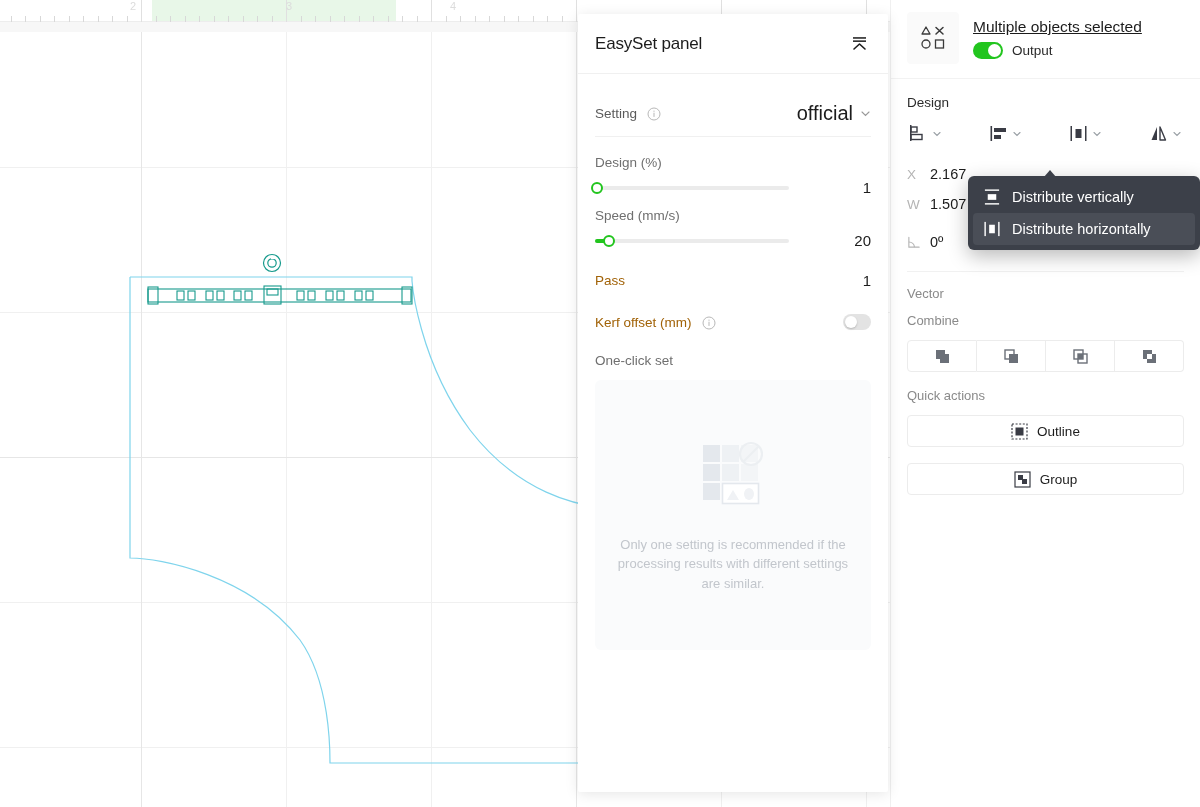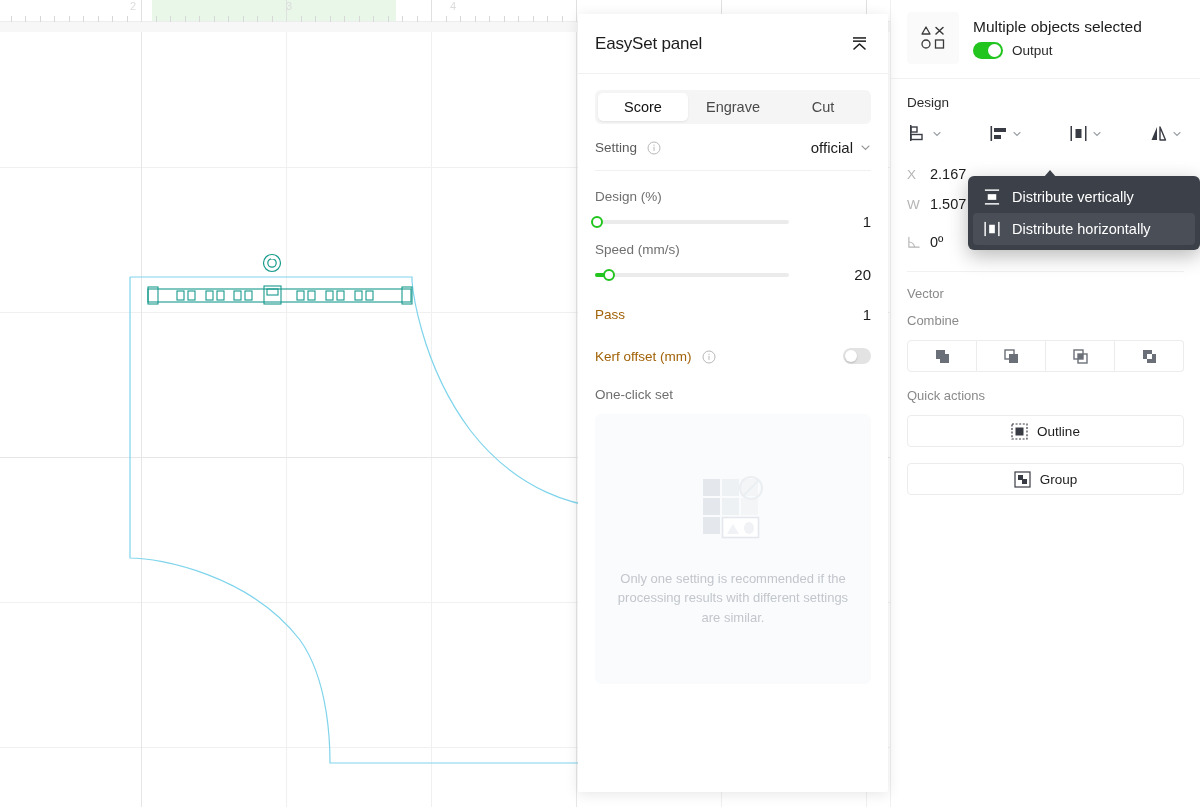--- a/index.html
+++ b/index.html
@@ -91,21 +91,21 @@
   }
   .tab.active { background: #ffffff; color: #111; box-shadow: 0 1px 2px rgba(0,0,0,0.08); }
 
   .row-setting {
     display: flex; align-items: center; justify-content: space-between;
     height: 46px;
   }
   .lbl { font-size: 13.5px; color: #a16207; }
   .lbl-dark { font-size: 13.5px; color: #5a5a5a; }
   .info-icon { display:inline-flex; margin-left: 6px; vertical-align: middle; cursor: pointer; }
-  .setting-val { display: flex; align-items: center; gap: 7px; font-size: 15px; color: #1c1c1c; cursor: pointer; }
+  .setting-val { display: flex; align-items: center; gap: 7px; font-size: 20px; color: #1c1c1c; cursor: pointer; }
 
   .hr { height: 1px; background: #f0f0f0; margin: 0 0 6px 0; }
 
   .field { padding-top: 12px; }
   .field-label { font-size: 13.5px; color: #6f6f6f; margin-bottom: 9px; }
   .slider-row { display: flex; align-items: center; }
   .slider {
     position: relative; width: 194px; height: 4px; background: #ebebeb; border-radius: 2px;
     cursor: pointer;
   }
@@ -152,21 +152,21 @@
     background: #ffffff; border-left: 1px solid #f0f0f0; z-index: 15;
   }
   .rp-header {
     display: flex; align-items: center; gap: 14px; padding: 12px 16px 14px 16px;
     border-bottom: 1px solid #f2f2f2;
   }
   .rp-thumb {
     width: 52px; height: 52px; background: #fafafa; border-radius: 4px;
     display: flex; align-items: center; justify-content: center;
   }
-  .rp-title { font-size: 15.5px; color: #1c1c1c; margin-bottom: 6px; }
+  .rp-title { font-size: 15.5px; color: #1c1c1c; margin-bottom: 6px; text-decoration: underline; }
   .rp-outrow { display: flex; align-items: center; gap: 9px; }
   .toggle-on {
     width: 30px; height: 17px; border-radius: 9px; background: #22c51e; position: relative; cursor: pointer;
   }
   .toggle-on .dot {
     position: absolute; right: 2px; top: 2px; width: 13px; height: 13px; border-radius: 50%; background: #fff;
   }
   .out-label { font-size: 13.5px; color: #2b2b2b; }
 
   .rp-body { padding: 16px 16px 0 16px; }
@@ -342,25 +342,20 @@
         <svg width="17" height="17" viewBox="0 0 17 17">
           <rect x="2" y="2.2" width="13" height="1.5" fill="#1c1c1c"></rect>
           <rect x="2" y="5.4" width="13" height="1.5" fill="#1c1c1c"></rect>
           <path d="M3 14 L8.5 9 L14 14" fill="none" stroke="#1c1c1c" stroke-width="1.6" stroke-linecap="round" stroke-linejoin="round"></path>
         </svg>
       </div>
     </div>
 
     <div class="es-body">
 
-      <div class="tabs">
-        <div class="tab active">Score</div>
-        <div class="tab">Engrave</div>
-        <div class="tab">Cut</div>
-      </div>
 
       <div class="row-setting">
         <div>
           <span class="lbl-dark">Setting</span>
           <span class="info-icon">
             <svg width="14" height="14" viewBox="0 0 14 14">
               <circle cx="7" cy="7" r="6" fill="none" stroke="#b8b8b8" stroke-width="1"></circle>
               <rect x="6.5" y="5.7" width="1" height="4.2" fill="#b8b8b8"></rect>
               <rect x="6.5" y="3.6" width="1" height="1.2" fill="#b8b8b8"></rect>
             </svg>

